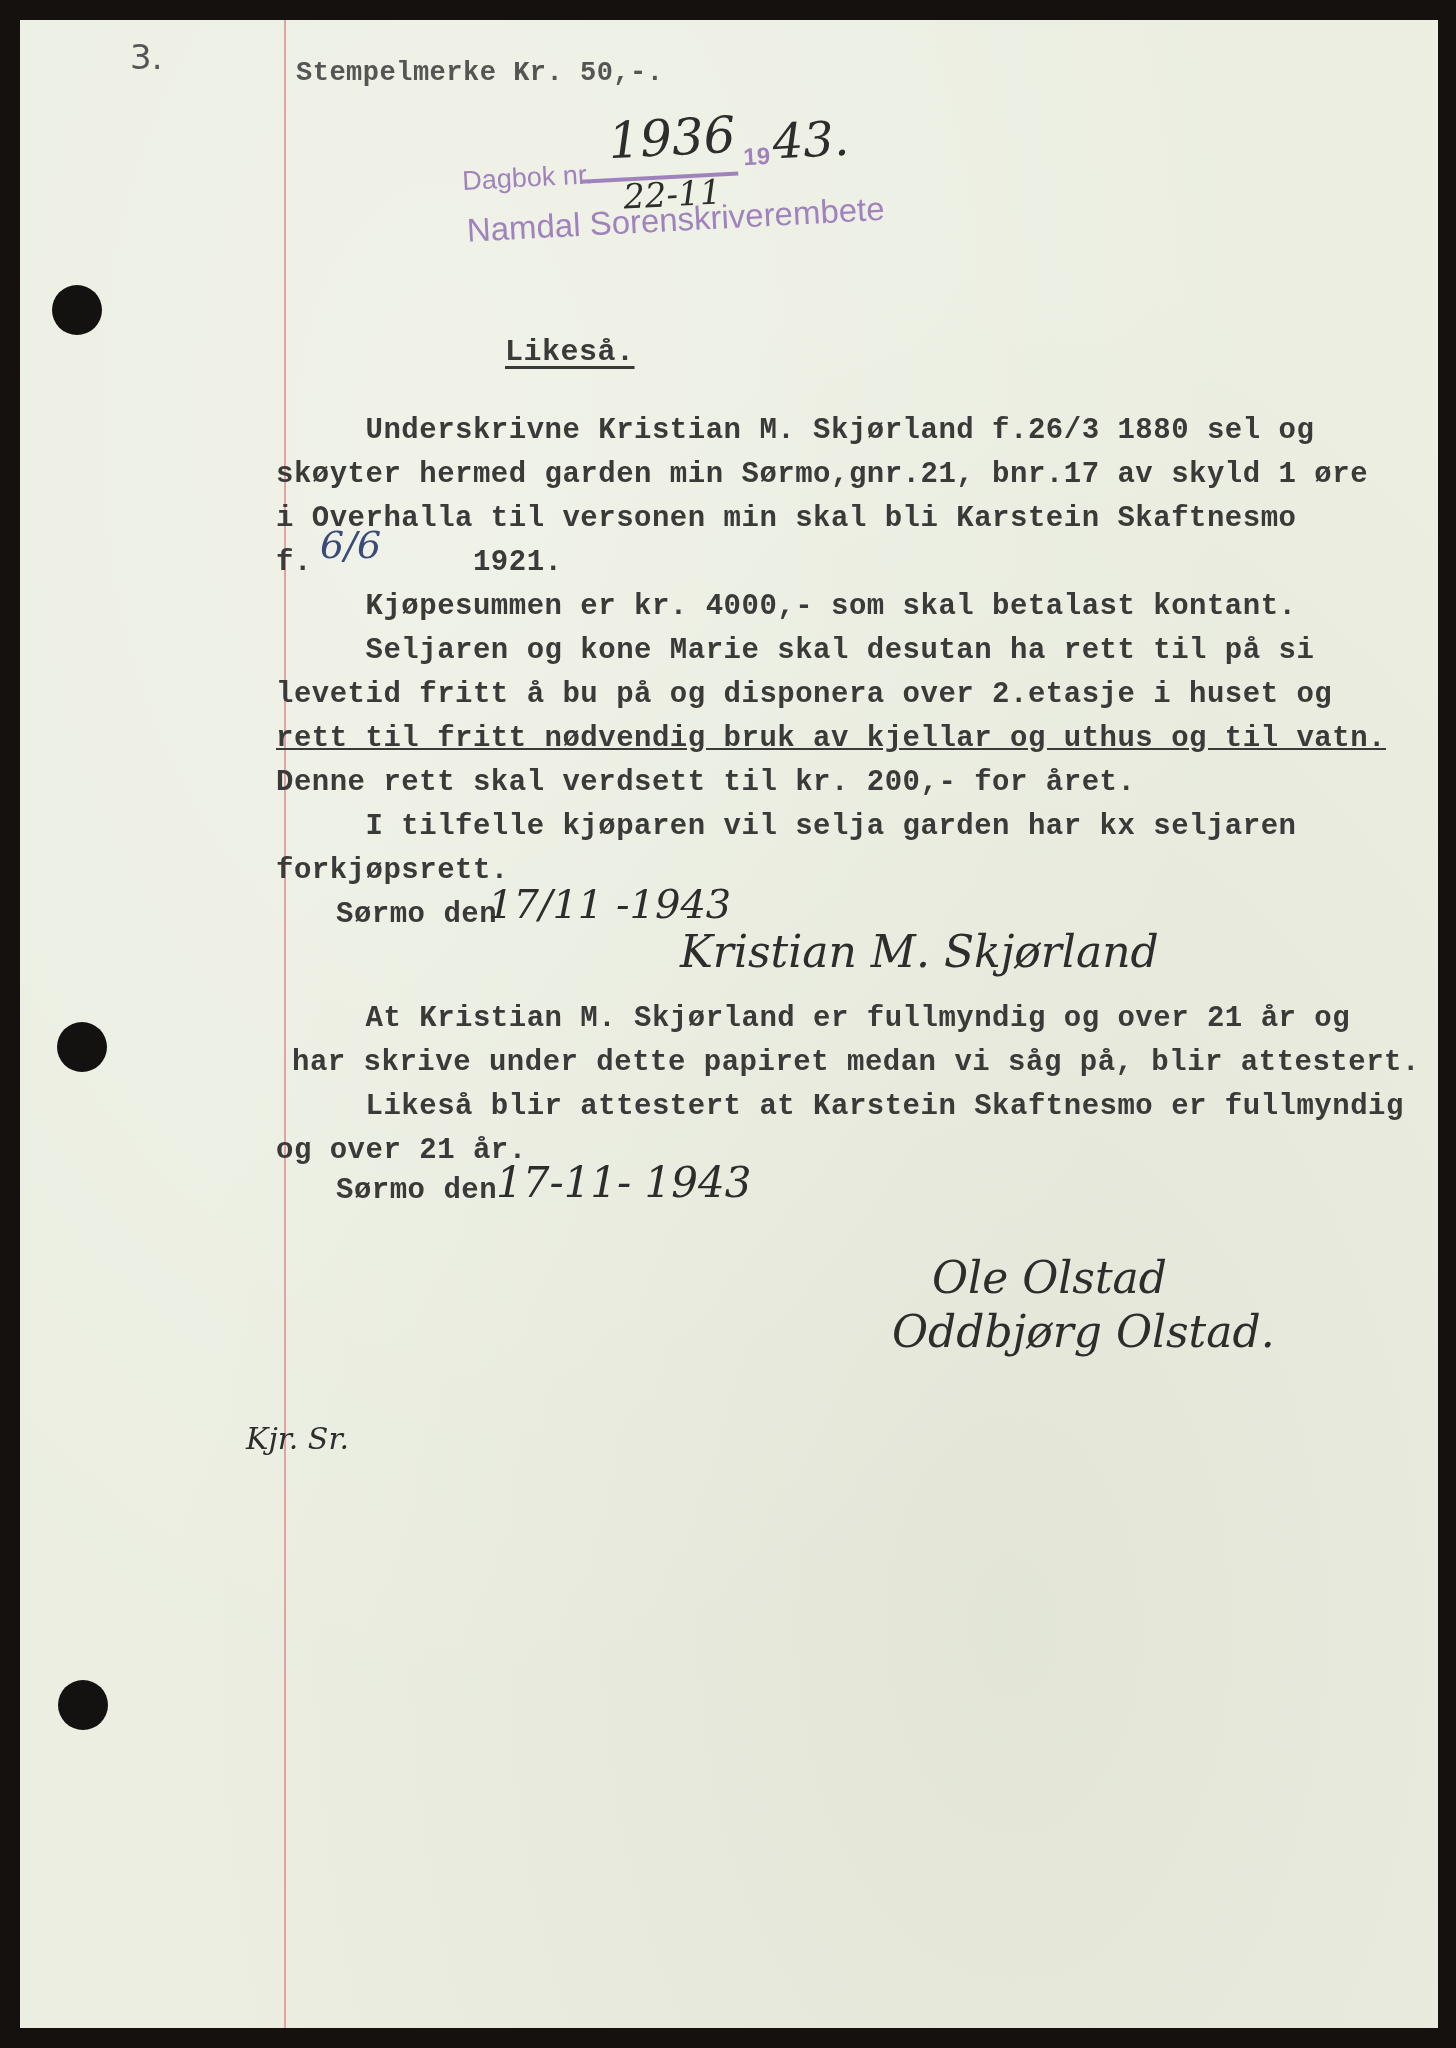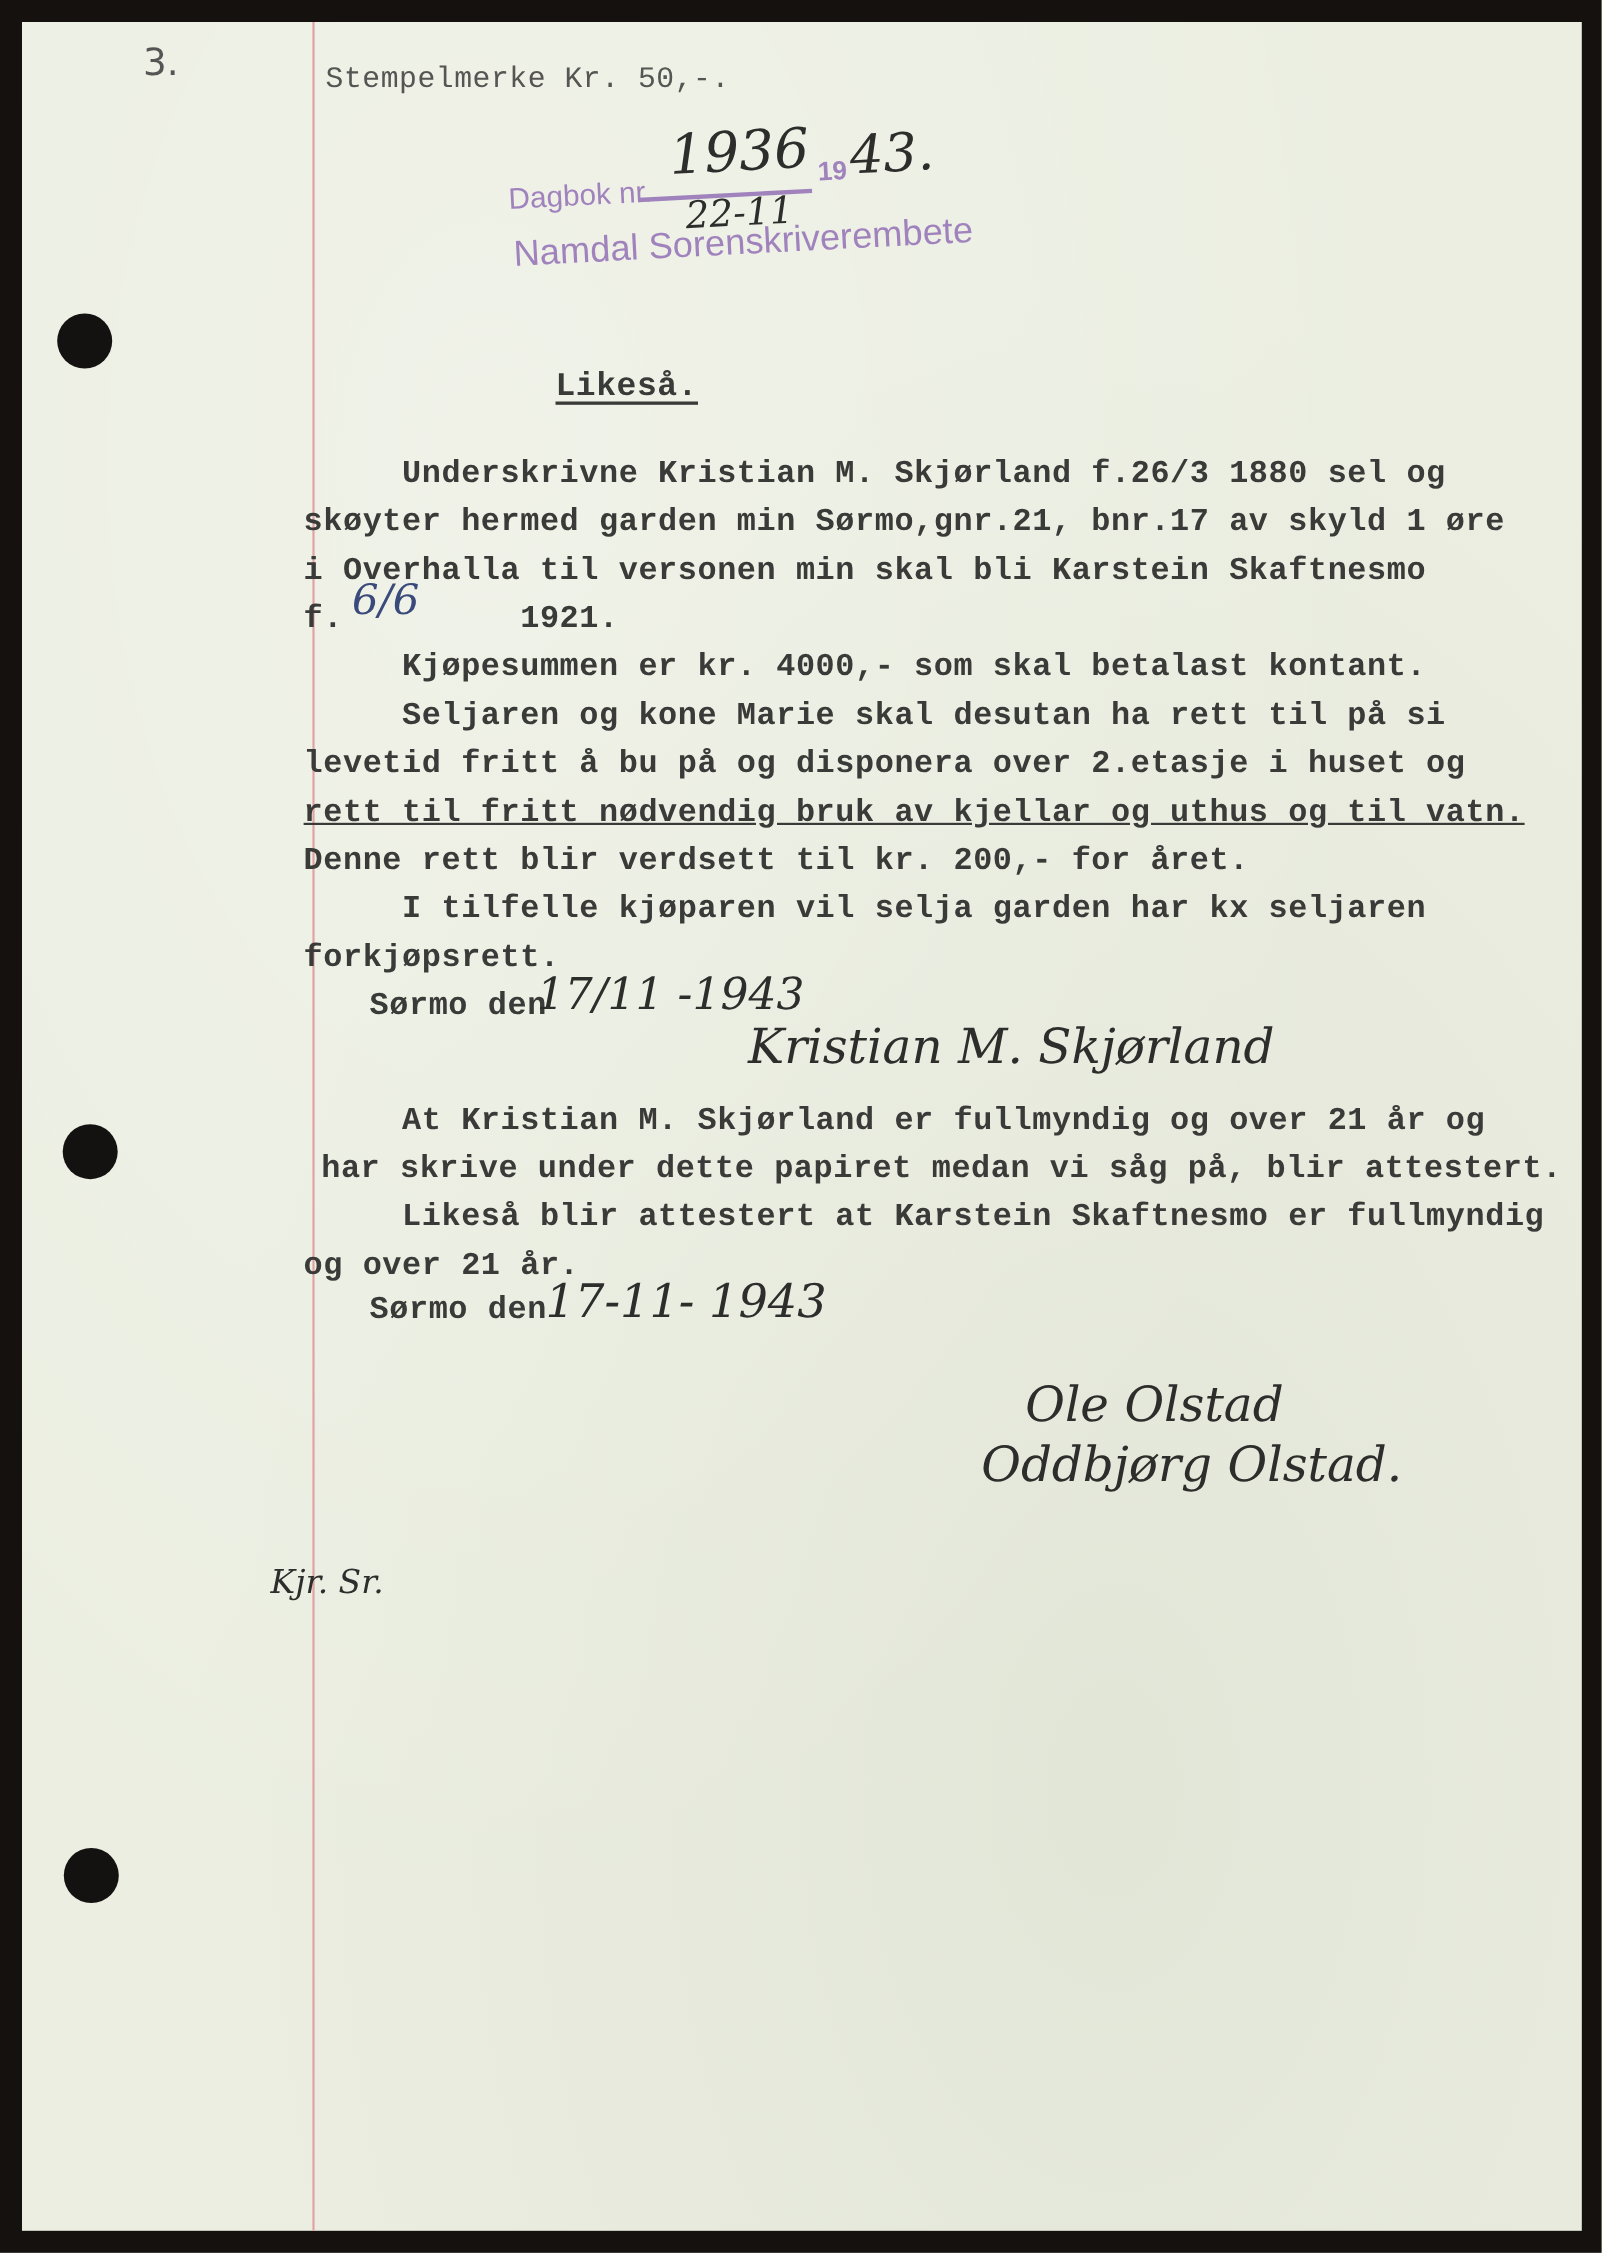--- a/index.html
+++ b/index.html
@@ -24,21 +24,21 @@
   .hole {
     position: absolute; width: 50px; height: 50px;
     border-radius: 50%; background: #141111;
   }
   .typed {
     position: absolute; color: #3a3a38;
     font-family: "Liberation Mono", "DejaVu Sans Mono", monospace;
     font-size: 29px; font-weight: bold; letter-spacing: 0.5px;
     white-space: pre; line-height: 1;
   }
-  .typed.light { font-weight: normal; color: #555553; }
+  .typed.light { font-weight: bold; color: #555553; }
   .hand {
     position: absolute; color: #2d2d2c;
     font-family: "DejaVu Serif", serif; font-style: italic;
     white-space: pre; line-height: 1;
   }
   .stamp {
     position: absolute; color: #a083bd;
     font-family: "Liberation Sans", sans-serif;
     white-space: pre; line-height: 1;
   }
@@ -74,21 +74,21 @@
 
   <div class="typed" style="left:256px; top:396px;">     Underskrivne Kristian M. Skjørland f.26/3 1880 sel og</div>
   <div class="typed" style="left:256px; top:440px;">skøyter hermed garden min Sørmo,gnr.21, bnr.17 av skyld 1 øre</div>
   <div class="typed" style="left:256px; top:484px;">i Overhalla til versonen min skal bli Karstein Skaftnesmo</div>
   <div class="typed" style="left:256px; top:528px;">f.         1921.</div>
   <div class="hand" style="left:300px; top:506px; font-size:38px; color:#3a4a7a;">6/6</div>
   <div class="typed" style="left:256px; top:572px;">     Kjøpesummen er kr. 4000,- som skal betalast kontant.</div>
   <div class="typed" style="left:256px; top:616px;">     Seljaren og kone Marie skal desutan ha rett til på si</div>
   <div class="typed" style="left:256px; top:660px;">levetid fritt å bu på og disponera over 2.etasje i huset og</div>
   <div class="typed" style="left:256px; top:704px;text-decoration:underline;">rett til fritt nødvendig bruk av kjellar og uthus og til vatn.</div>
-  <div class="typed" style="left:256px; top:748px;">Denne rett blir verdsett til kr. 200,- for året.</div>
+  <div class="typed" style="left:256px; top:748px;">Denne rett skal verdsett til kr. 200,- for året.</div>
   <div class="typed" style="left:256px; top:792px;">     I tilfelle kjøparen vil selja garden har kx seljaren</div>
   <div class="typed" style="left:256px; top:836px;">forkjøpsrett.</div>
 
   <div class="typed" style="left:316px; top:880px;">Sørmo den</div>
   <div class="hand" style="left:468px; top:864px; font-size:40px;">17/11 -1943</div>
   <div class="hand" style="left:620px; top:910px; font-size:44px;margin-left:40px;">Kristian M. Skjørland</div>
 
   <div class="typed" style="left:256px; top:984px;">     At Kristian M. Skjørland er fullmyndig og over 21 år og</div>
   <div class="typed" style="left:272px; top:1028px;">har skrive under dette papiret medan vi såg på, blir attestert.</div>
   <div class="typed" style="left:256px; top:1072px;">     Likeså blir attestert at Karstein Skaftnesmo er fullmyndig</div>

